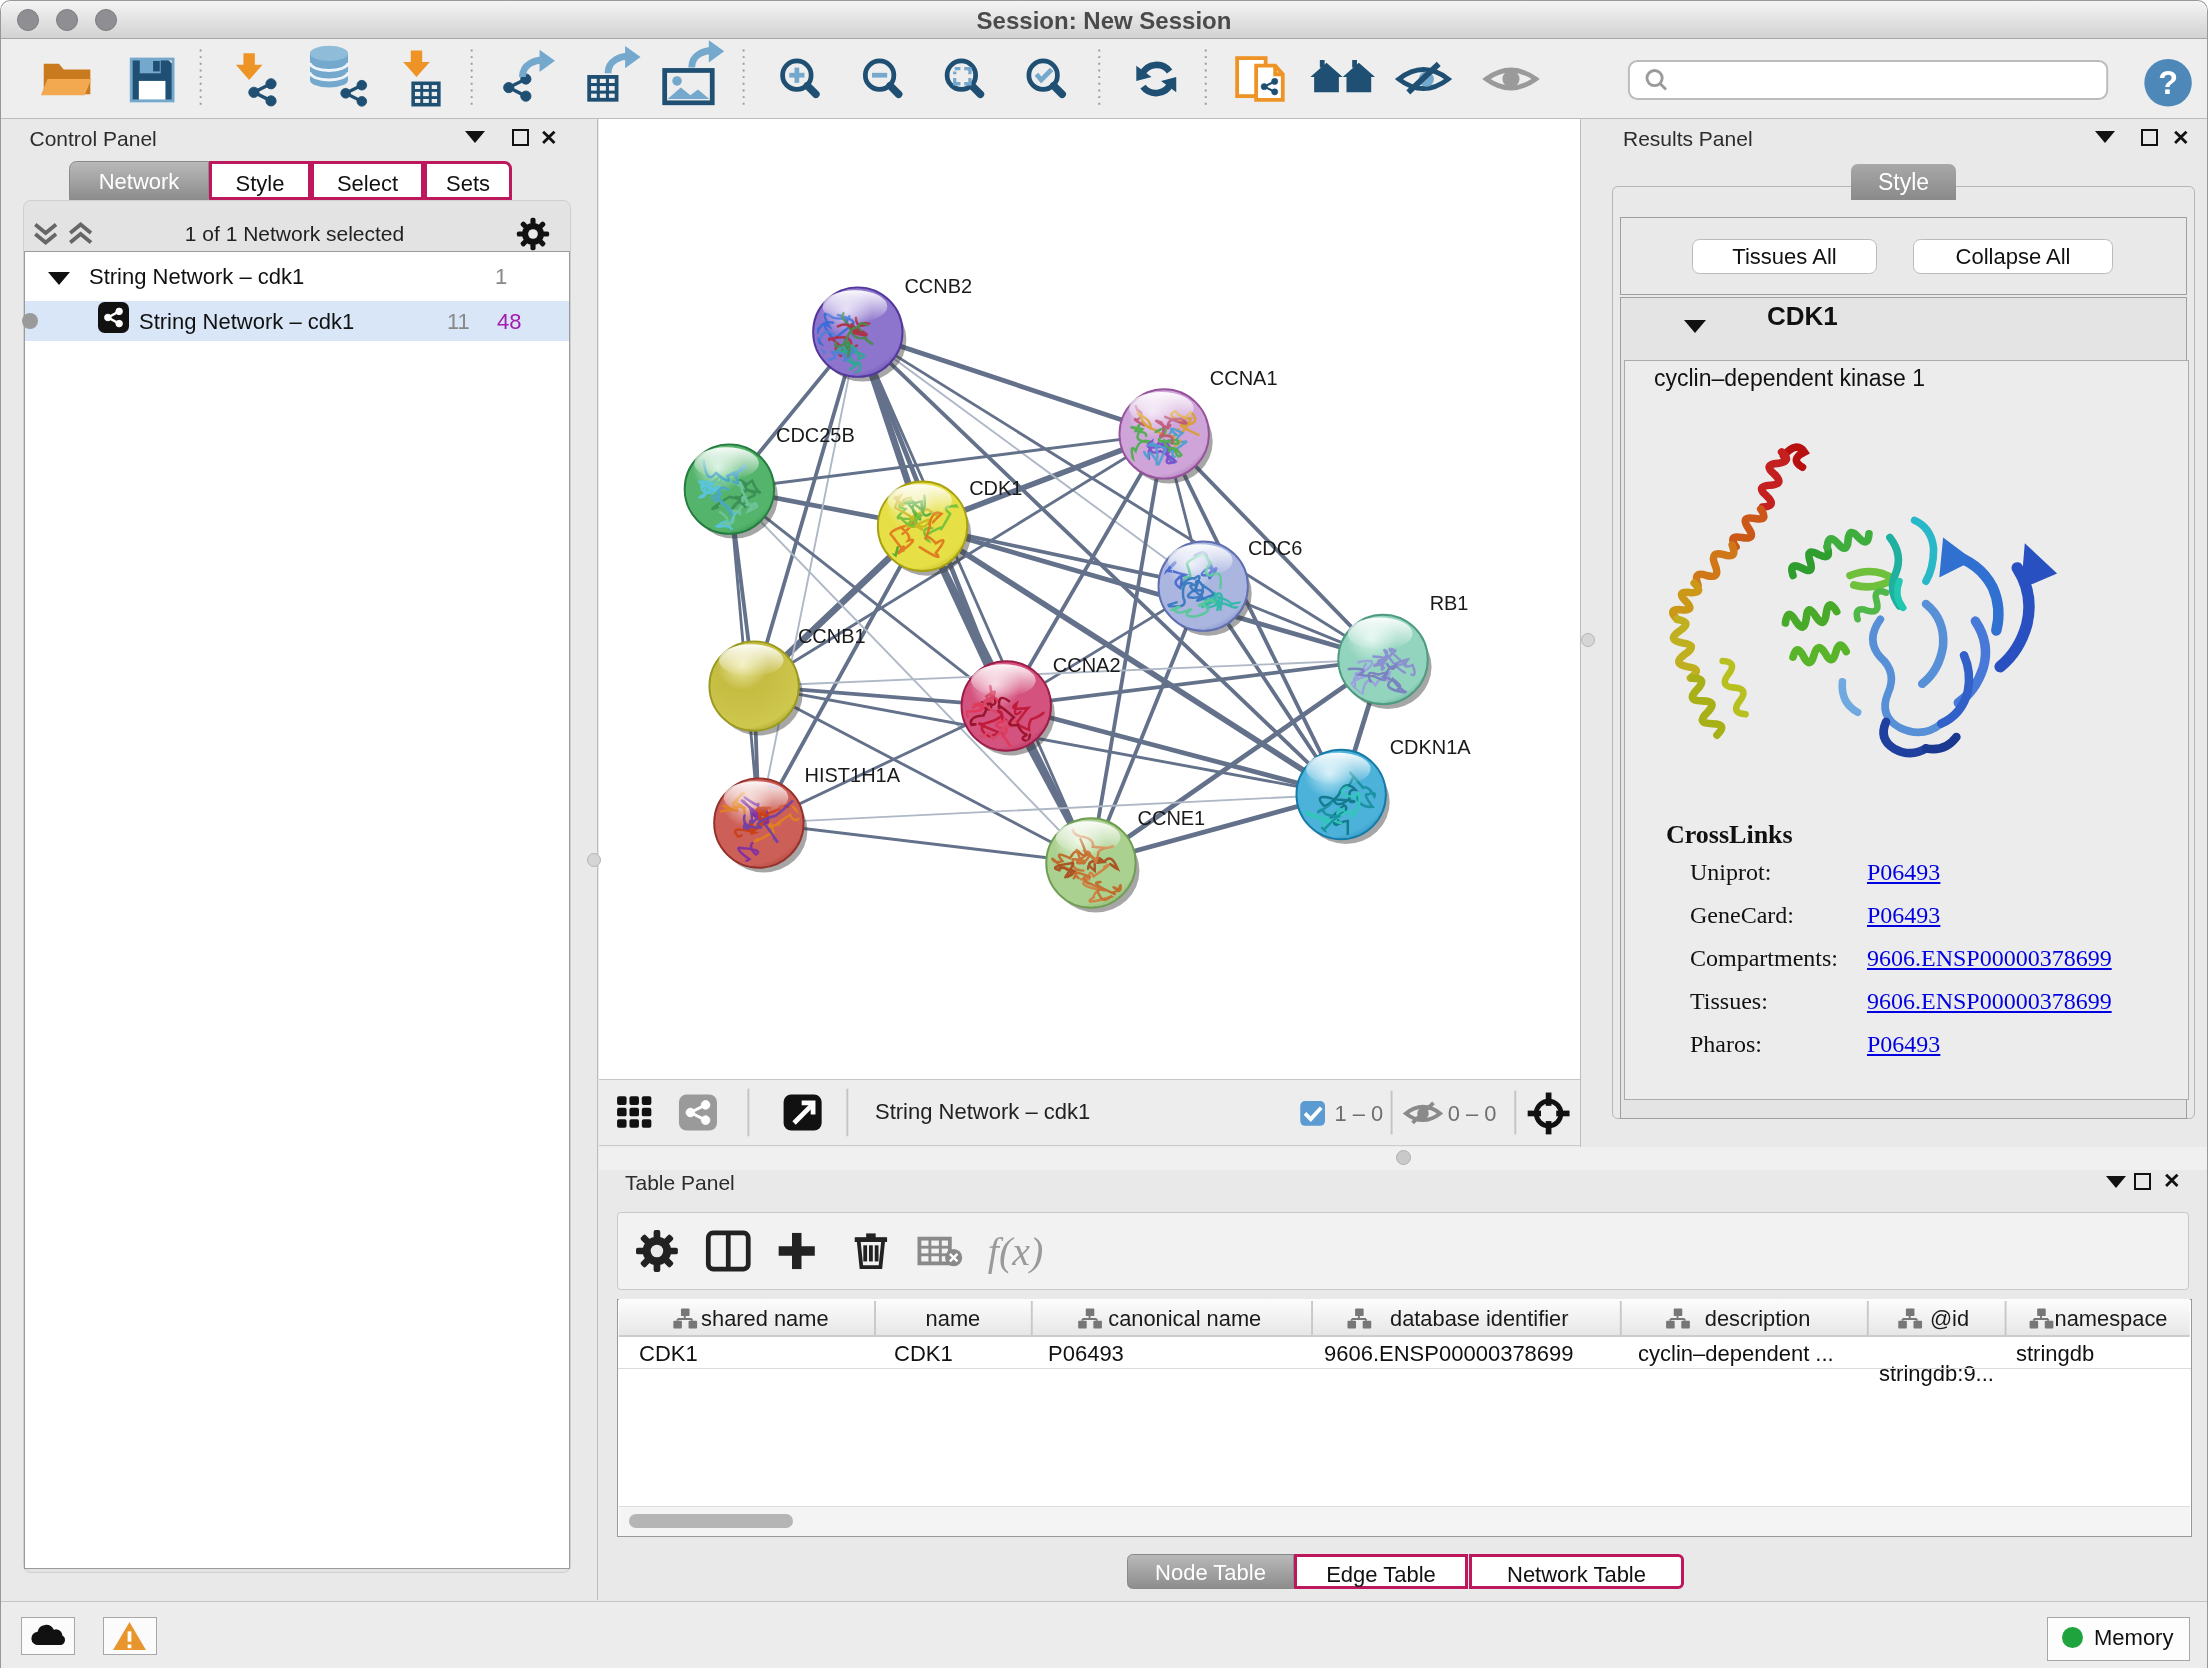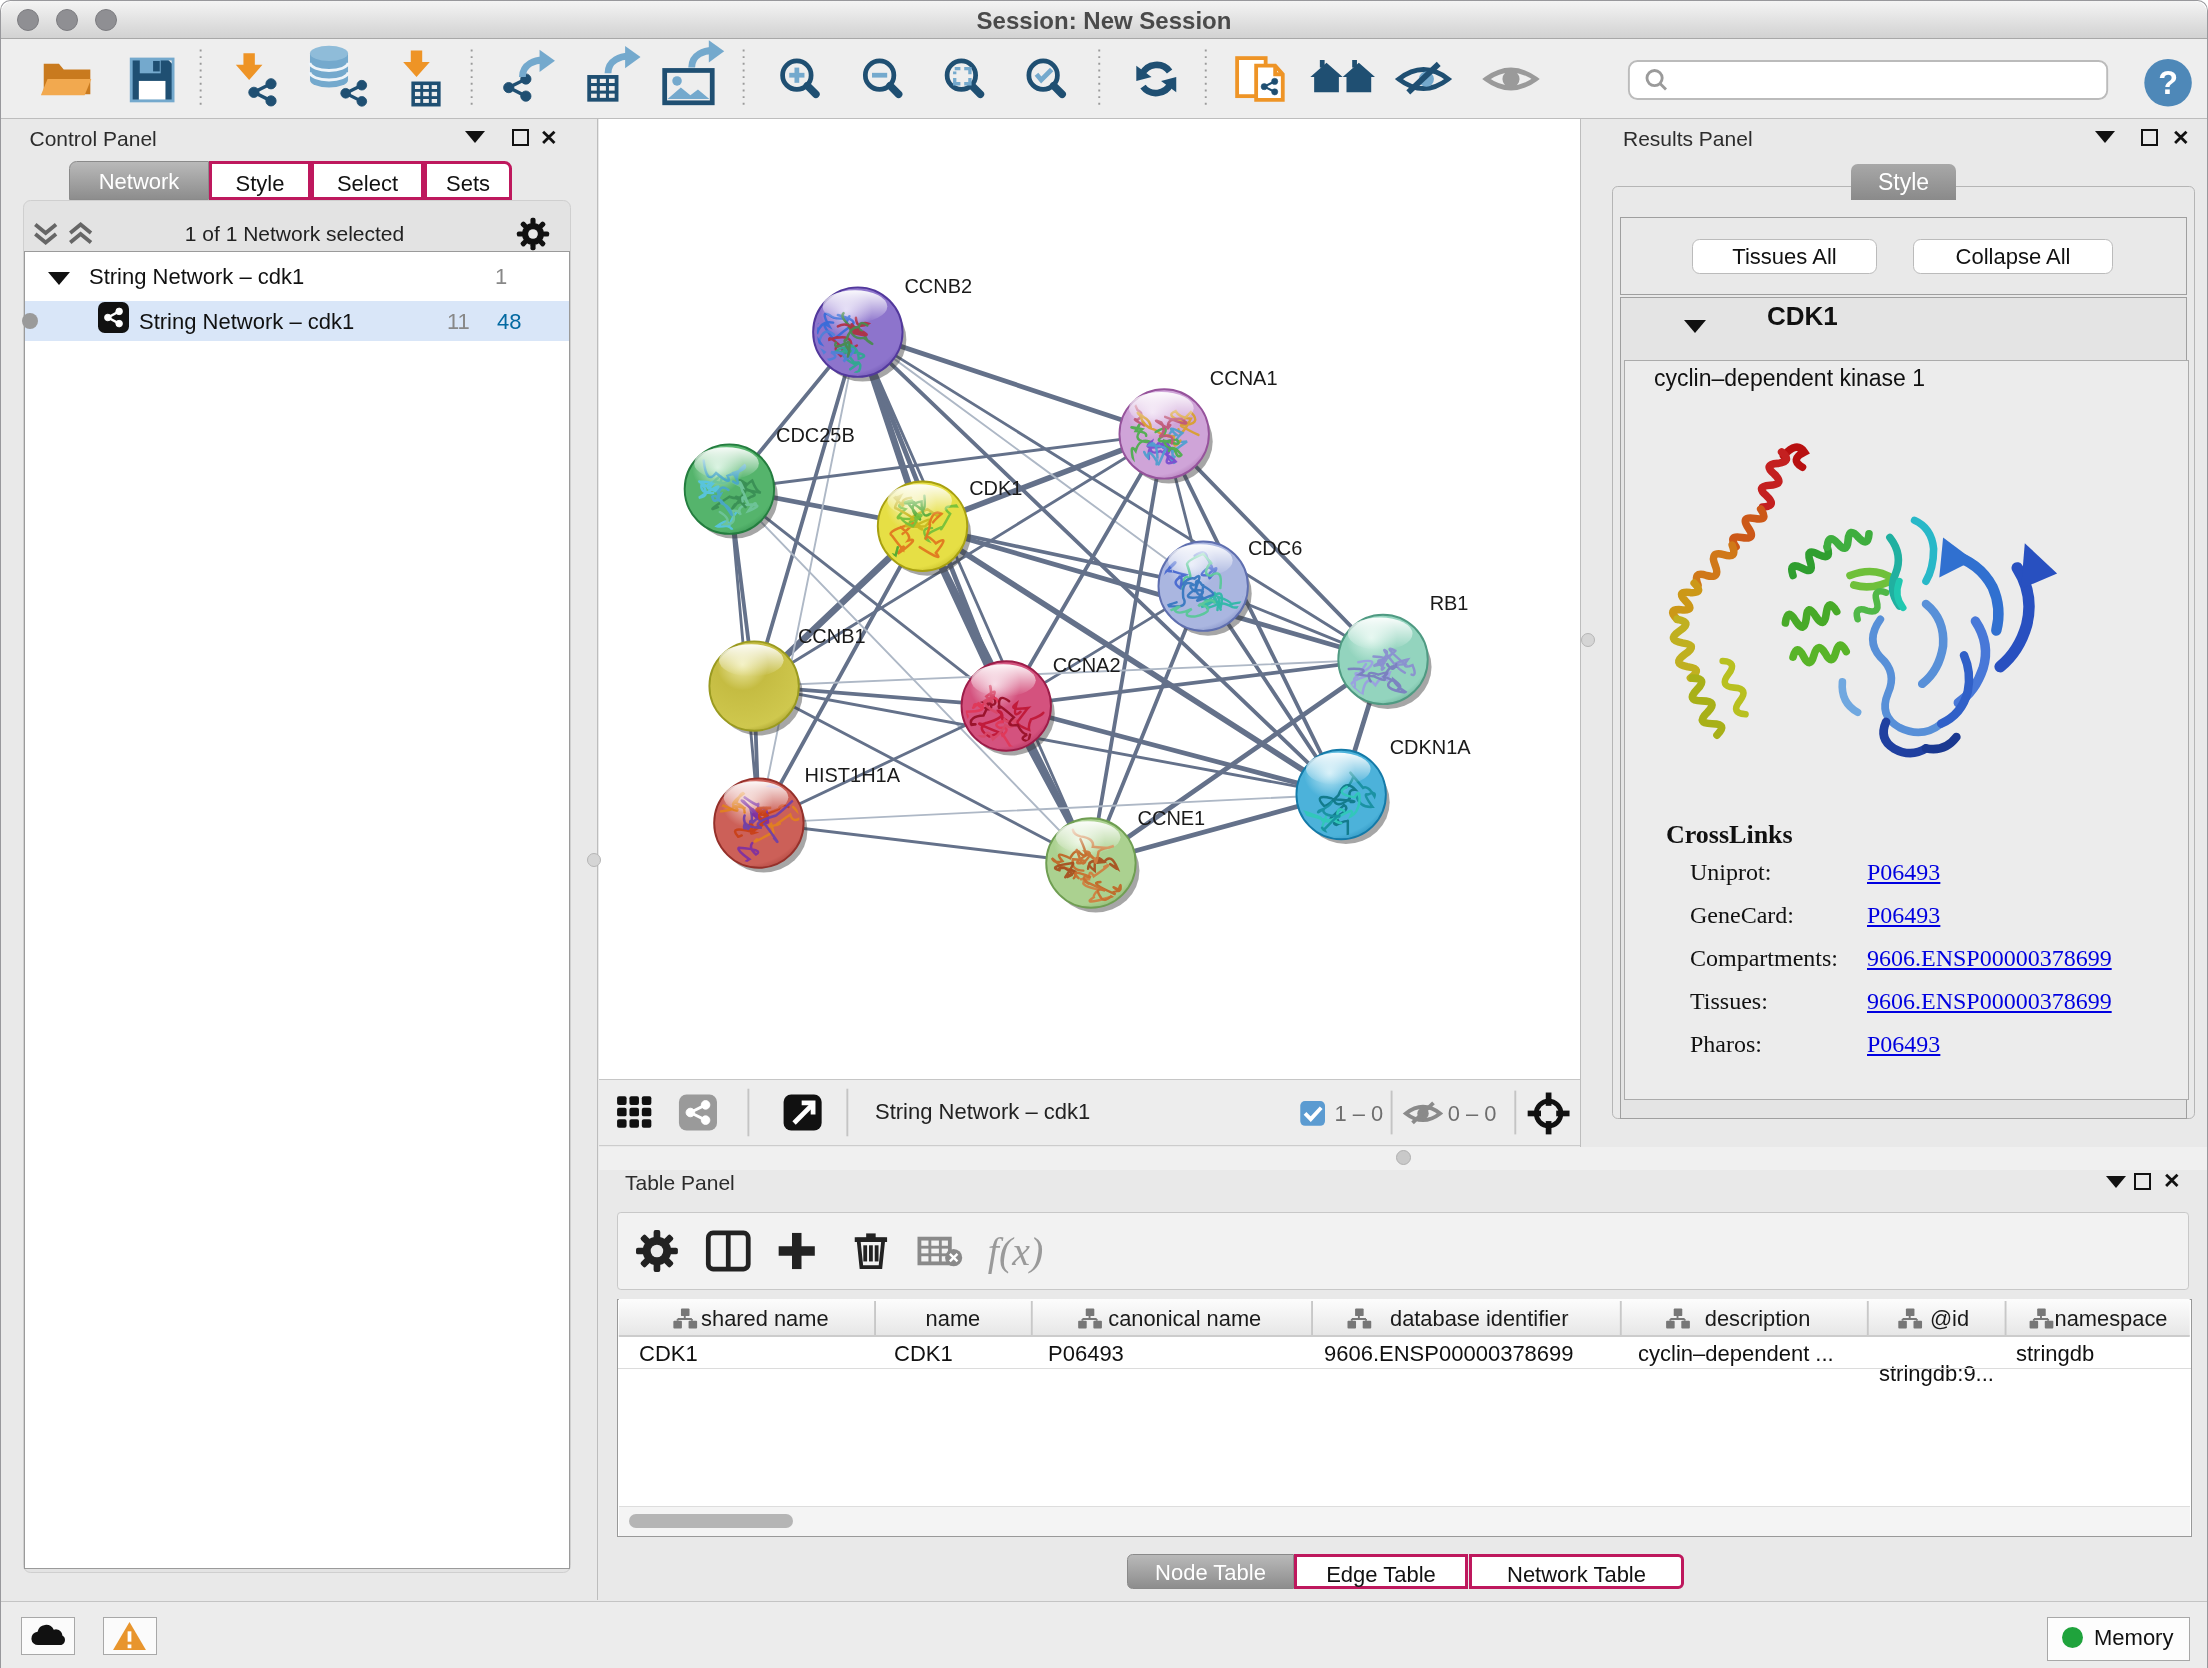--- a/index.html
+++ b/index.html
@@ -237,21 +237,21 @@
     <g stroke="#fff" fill="#fff" transform="translate(16.5,16.5)">
       <circle cx="-6" cy="0" r="3.5"></circle>
       <circle cx="6" cy="-6.5" r="3.5"></circle>
       <circle cx="6" cy="6.5" r="3.5"></circle>
       <line x1="-6" y1="0" x2="6" y2="-6.5" stroke-width="2.5"></line>
       <line x1="-6" y1="0" x2="6" y2="6.5" stroke-width="2.5"></line>
     </g>
   </svg>
 <div class="abs" style="left:139px; top:309px; font-size:22px; color:#111;">String Network – cdk1</div>
 <div class="abs" style="left:447px; top:309px; font-size:22px; color:#888;">11</div>
-<div class="abs" style="left:497px; top:309px; font-size:22px; color:#0369a1;">48</div>
+<div class="abs" style="left:497px; top:309px; font-size:22px; color:#a21caf;">48</div>
 
 <div class="abs" id="canvas"></div>
 <svg class="abs" id="netsvg" style="left:599px; top:119px;" width="981" height="960" viewBox="0 0 1031 1009">
 <defs>
 <radialGradient id="gCCNB2" cx="0.37" cy="0.26" r="0.9">
         <stop offset="0" stop-color="#d8cef2"></stop>
         <stop offset="0.32" stop-color="#8d74cc"></stop>
         <stop offset="0.78" stop-color="#8d74cc"></stop>
         <stop offset="1" stop-color="#52389c"></stop>
       </radialGradient>

